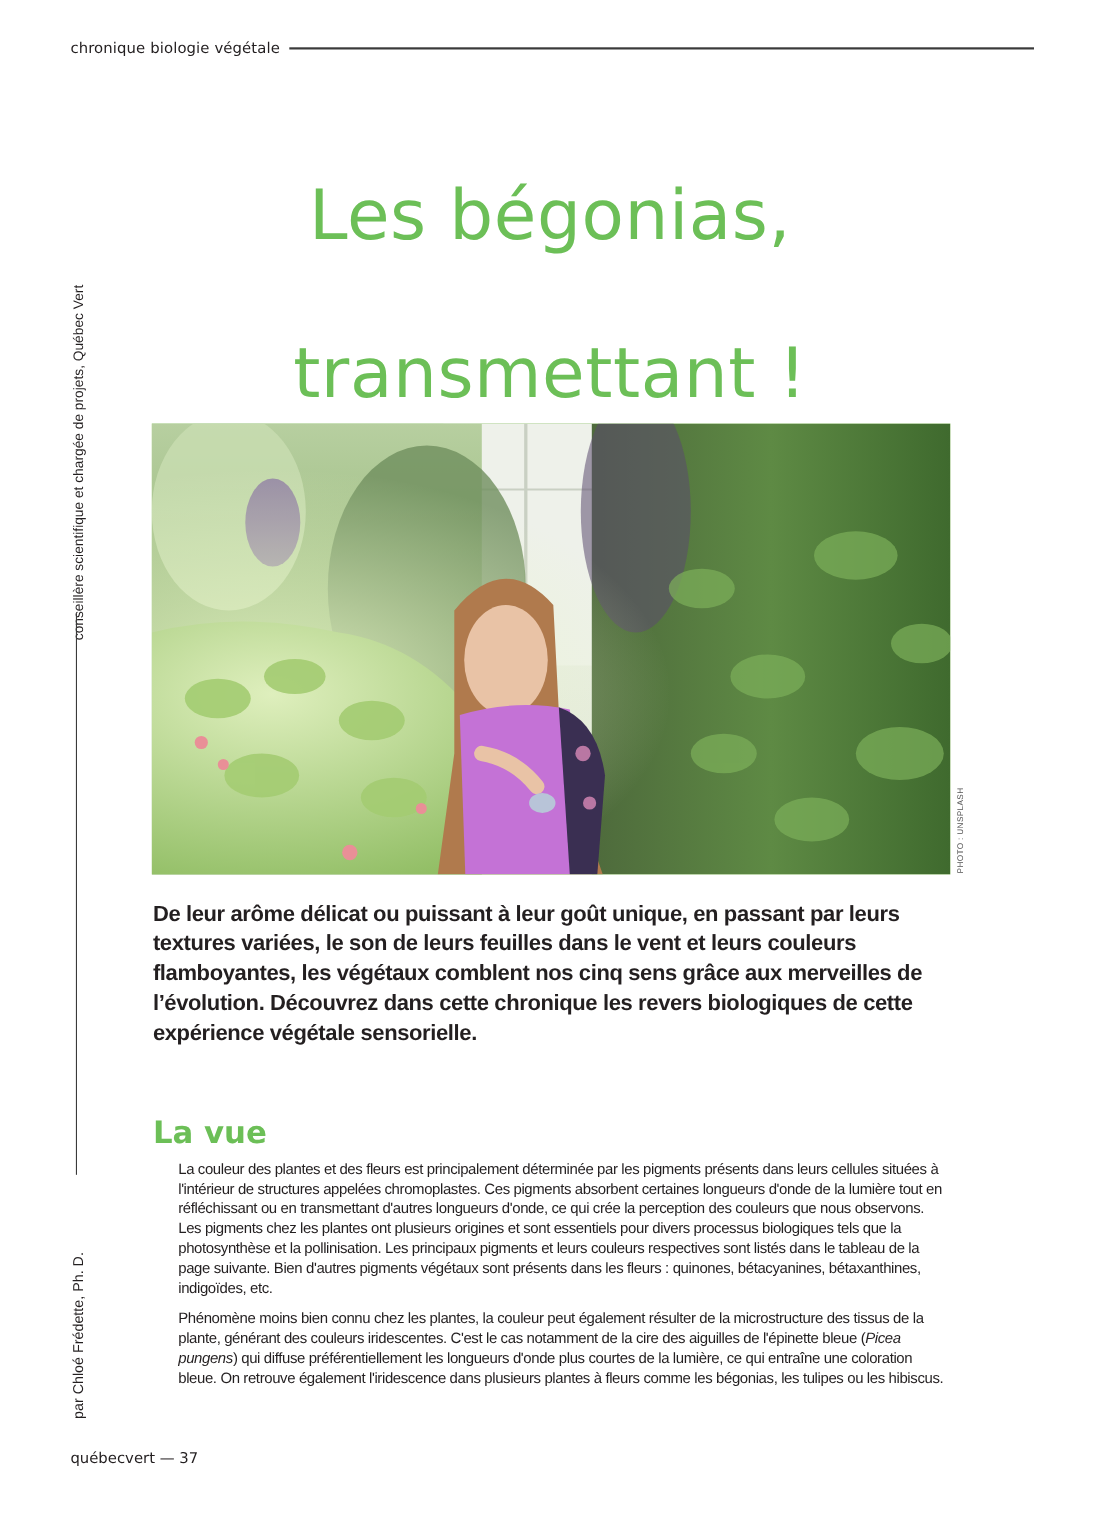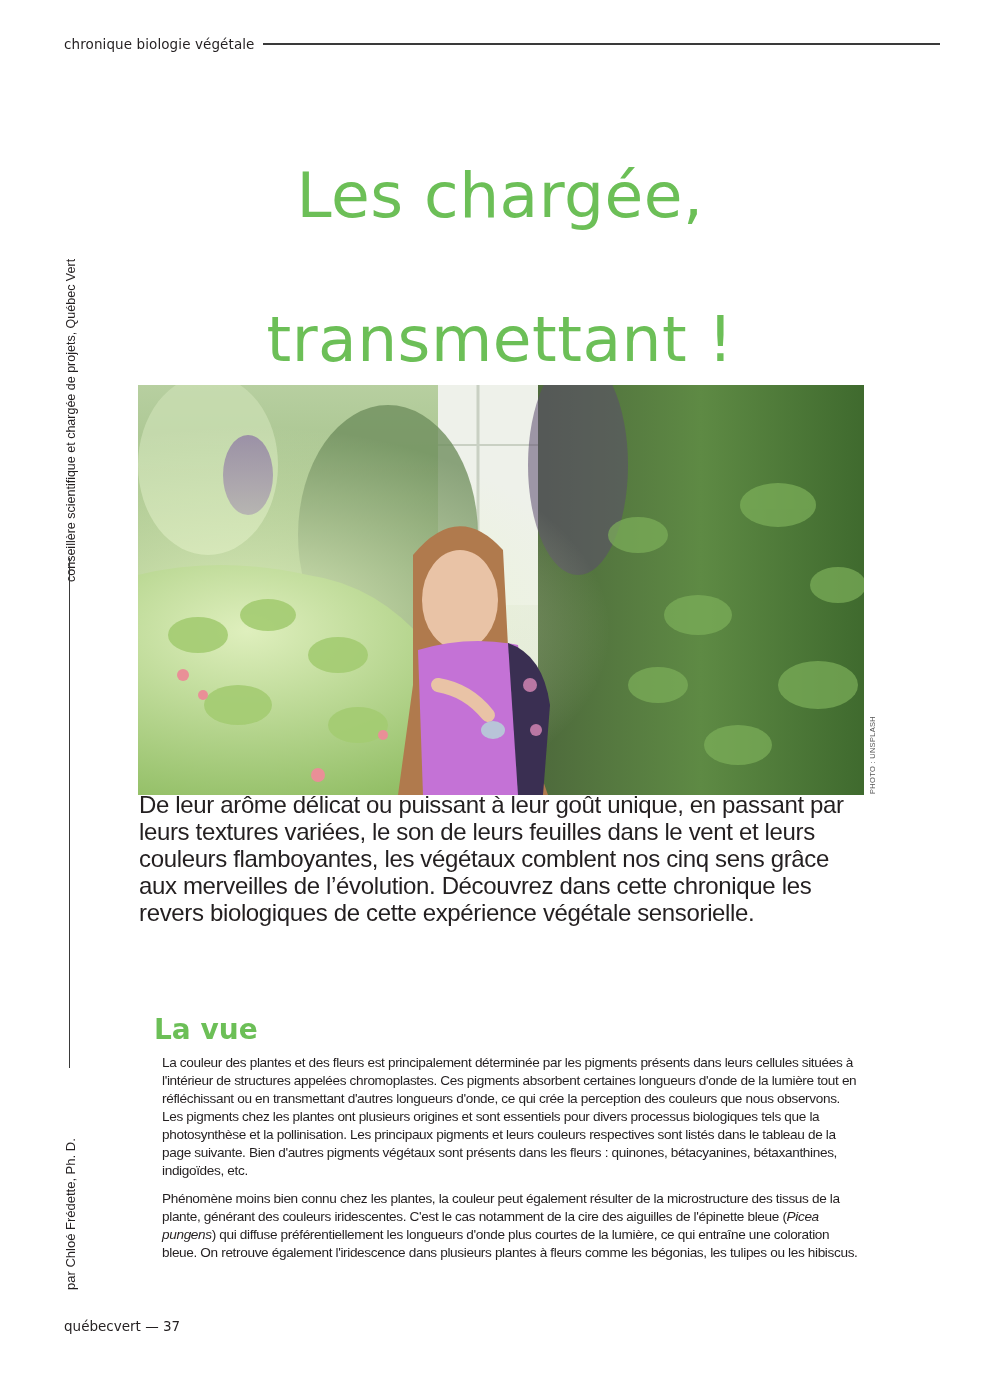--- a/index.html
+++ b/index.html
@@ -17,23 +17,23 @@
   .side-bottom-text { position: absolute; left: 62px; top: 1090px; width: 20px; height: 200px; }
   .side-bottom-text .vtext { position: absolute; left: 0; bottom: 0; transform-origin: left bottom; transform: rotate(-90deg) translate(0, 16px); white-space: nowrap; font-size: 13px; color: #231f20; }
 
   .title { position: absolute; left: 100px; top: 160px; width: 800px; text-align: center; color: #6cbf57; font-family: "DejaVu Sans", sans-serif; font-weight: normal; font-size: 63px; line-height: 72px; letter-spacing: 0.5px; }
 
   .photo { position: absolute; left: 138px; top: 385px; width: 726px; height: 410px; overflow: hidden; background: #8fbf6c; }
   .photo svg { display: block; }
   .photo-credit { position: absolute; left: 866px; top: 708px; width: 14px; height: 86px; }
   .photo-credit .vtext { position: absolute; left: 0; bottom: 0; transform-origin: left bottom; transform: rotate(-90deg) translate(0, 11px); white-space: nowrap; font-size: 7.5px; color: #555; letter-spacing: 0.3px; }
 
-  .lede { position: absolute; left: 139px; top: 791px; width: 730px; font-family: "Liberation Sans Narrow", "Liberation Sans", sans-serif; font-size: 24px; line-height: 27px; color: #231f20; letter-spacing: -0.35px; }
+  .lede { position: absolute; left: 139px; top: 818px; width: 730px; font-family: "Liberation Sans Narrow", "Liberation Sans", sans-serif; font-size: 20px; line-height: 27px; color: #231f20; letter-spacing: -0.35px; font-weight: bold; }
 
-  .section-title { position: absolute; left: 154px; top: 1012px; font-family: "DejaVu Sans", sans-serif; color: #6cbf57; font-size: 28px; line-height: 36px; }
+  .section-title { position: absolute; left: 139px; top: 1012px; font-family: "DejaVu Sans", sans-serif; color: #6cbf57; font-size: 28px; line-height: 36px; }
 
   .body-text { position: absolute; left: 139px; top: 1054px; width: 722px; font-size: 13.6px; line-height: 18px; color: #231f20; letter-spacing: -0.35px; }
   .body-text p { margin-bottom: 10px; margin-left: 23px; }
   .body-text em { }
 
   .footer { position: absolute; left: 64px; top: 1318px; font-family: "DejaVu Sans", sans-serif; font-size: 13.5px; color: #231f20; }
 </style>
 </head>
 <body>
 
@@ -44,21 +44,21 @@
 
 <div class="side-top">
   <span class="vtext">conseillère scientifique et chargée de projets, Québec Vert</span>
 </div>
 <div class="side-rule-top"></div>
 <div class="side-bottom-text">
   <span class="vtext">par Chloé Frédette, Ph. D.</span>
 </div>
 
 <h1 class="title">
-  <span>Les chargée,</span><br>
+  <span>Les bégonias,</span><br>
   <br>
   <span>transmettant !</span>
 </h1>
 
 <div class="photo" title="Femme souriante examinant des bégonias dans une serre remplie de plantes">
   <svg width="726" height="410" viewBox="0 0 726 410" xmlns="http://www.w3.org/2000/svg">
     <defs>
       <linearGradient id="sky" x1="0" y1="0" x2="0" y2="1">
         <stop offset="0" stop-color="#f2f4ee"></stop>
         <stop offset="1" stop-color="#dfe6d6"></stop>

